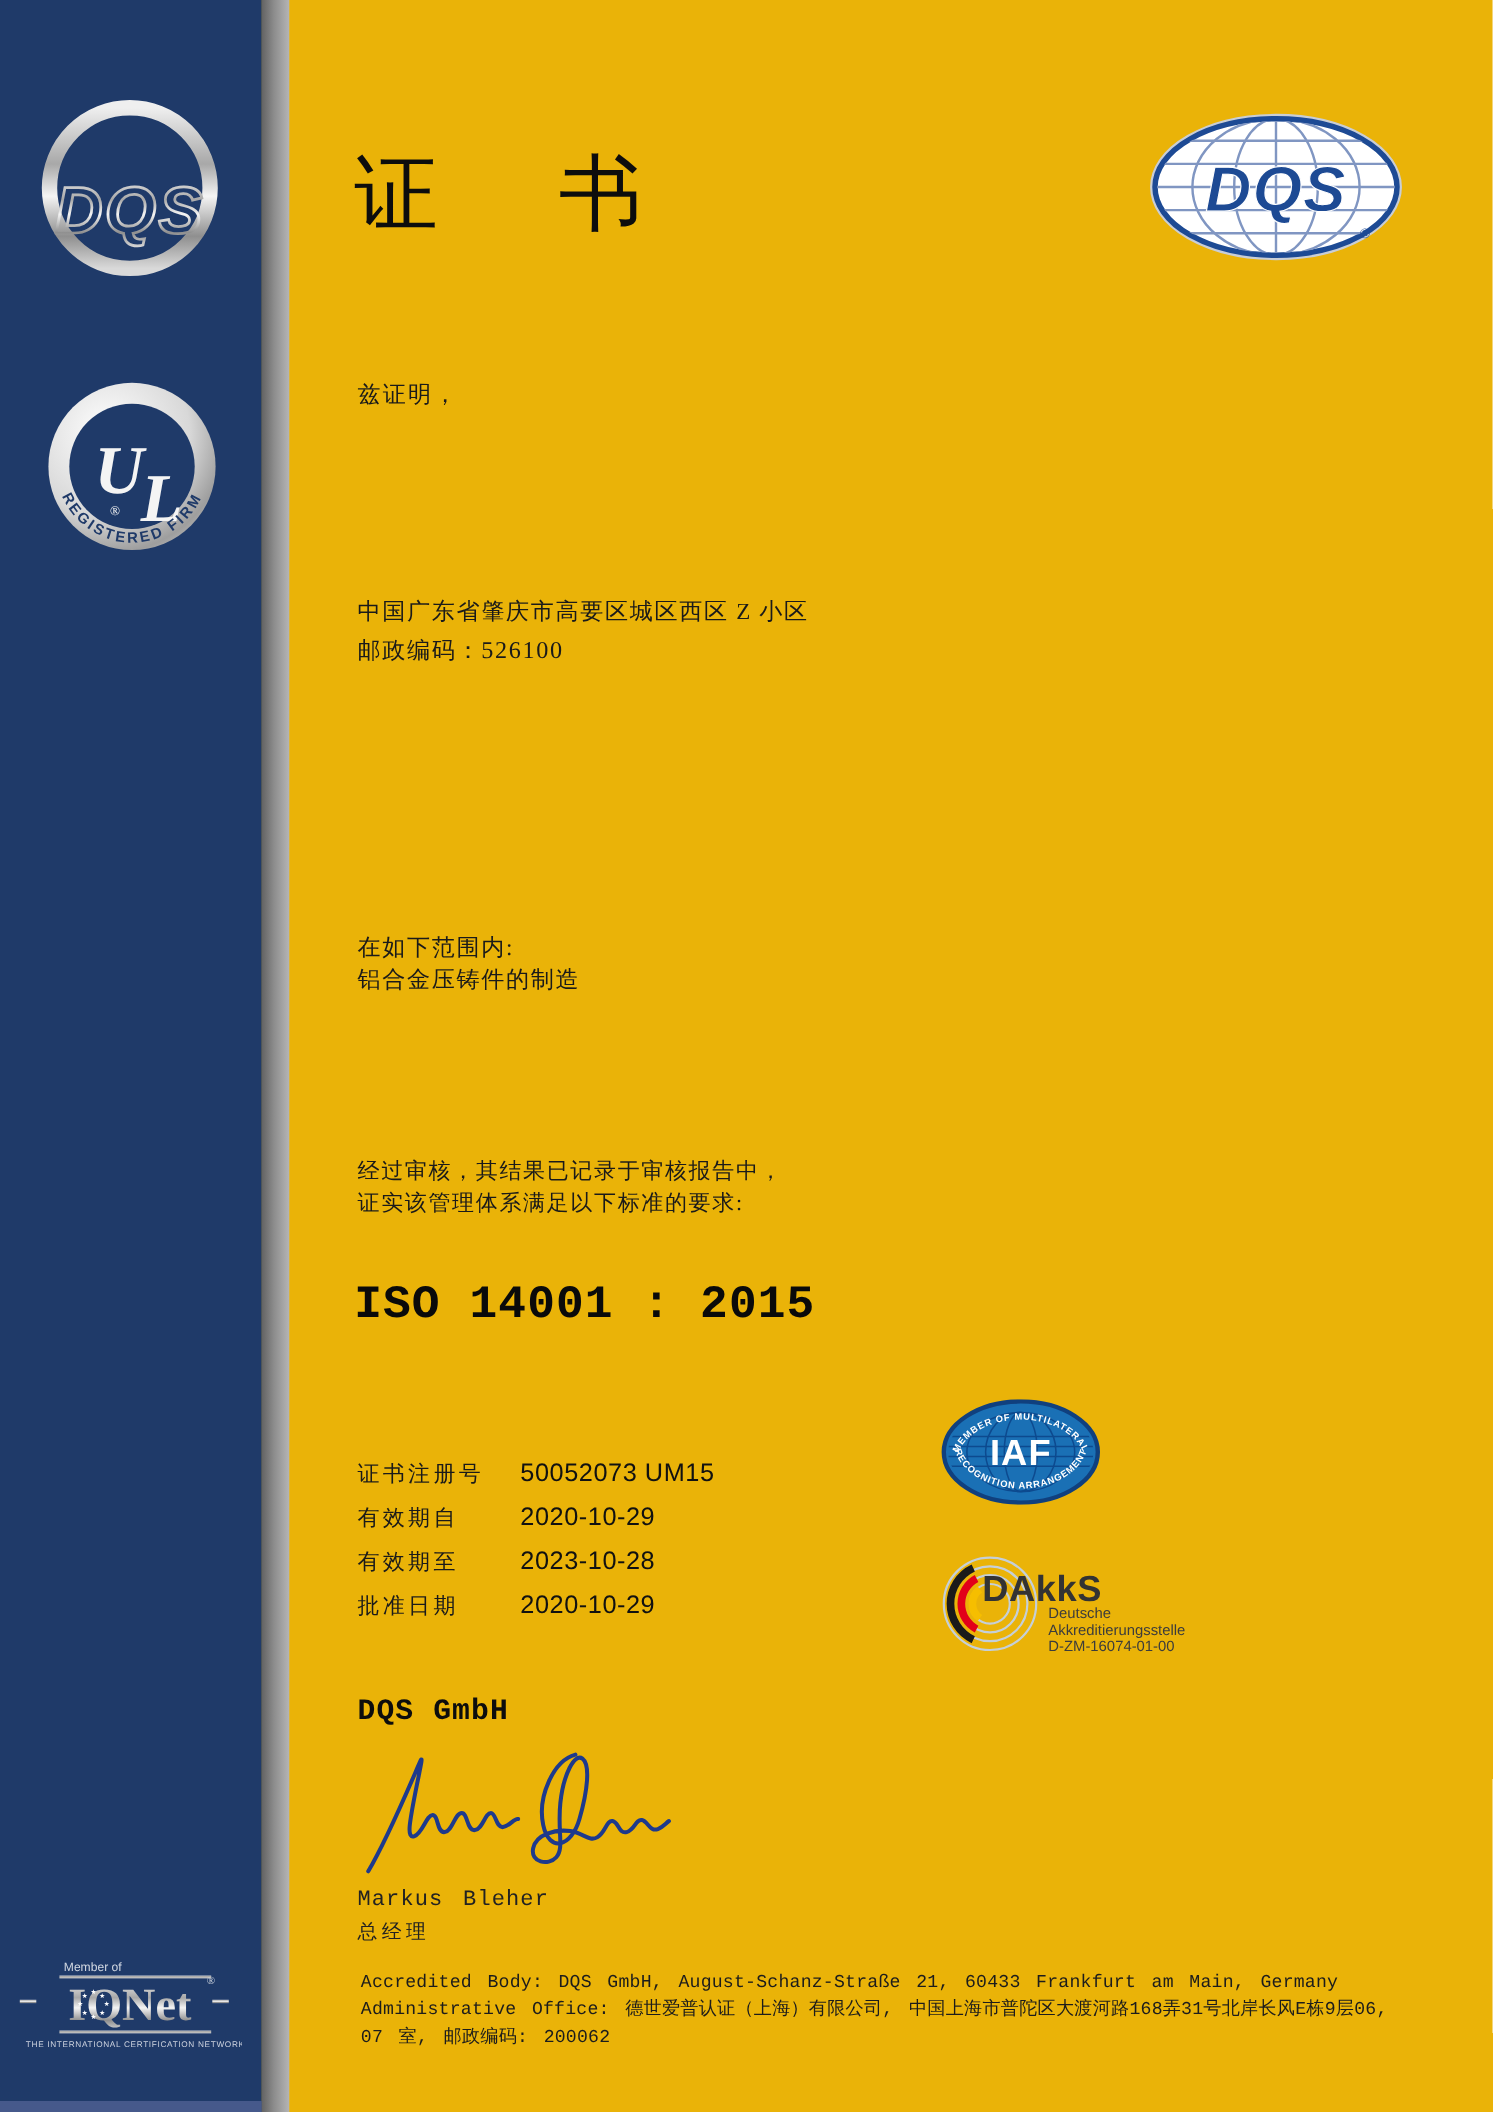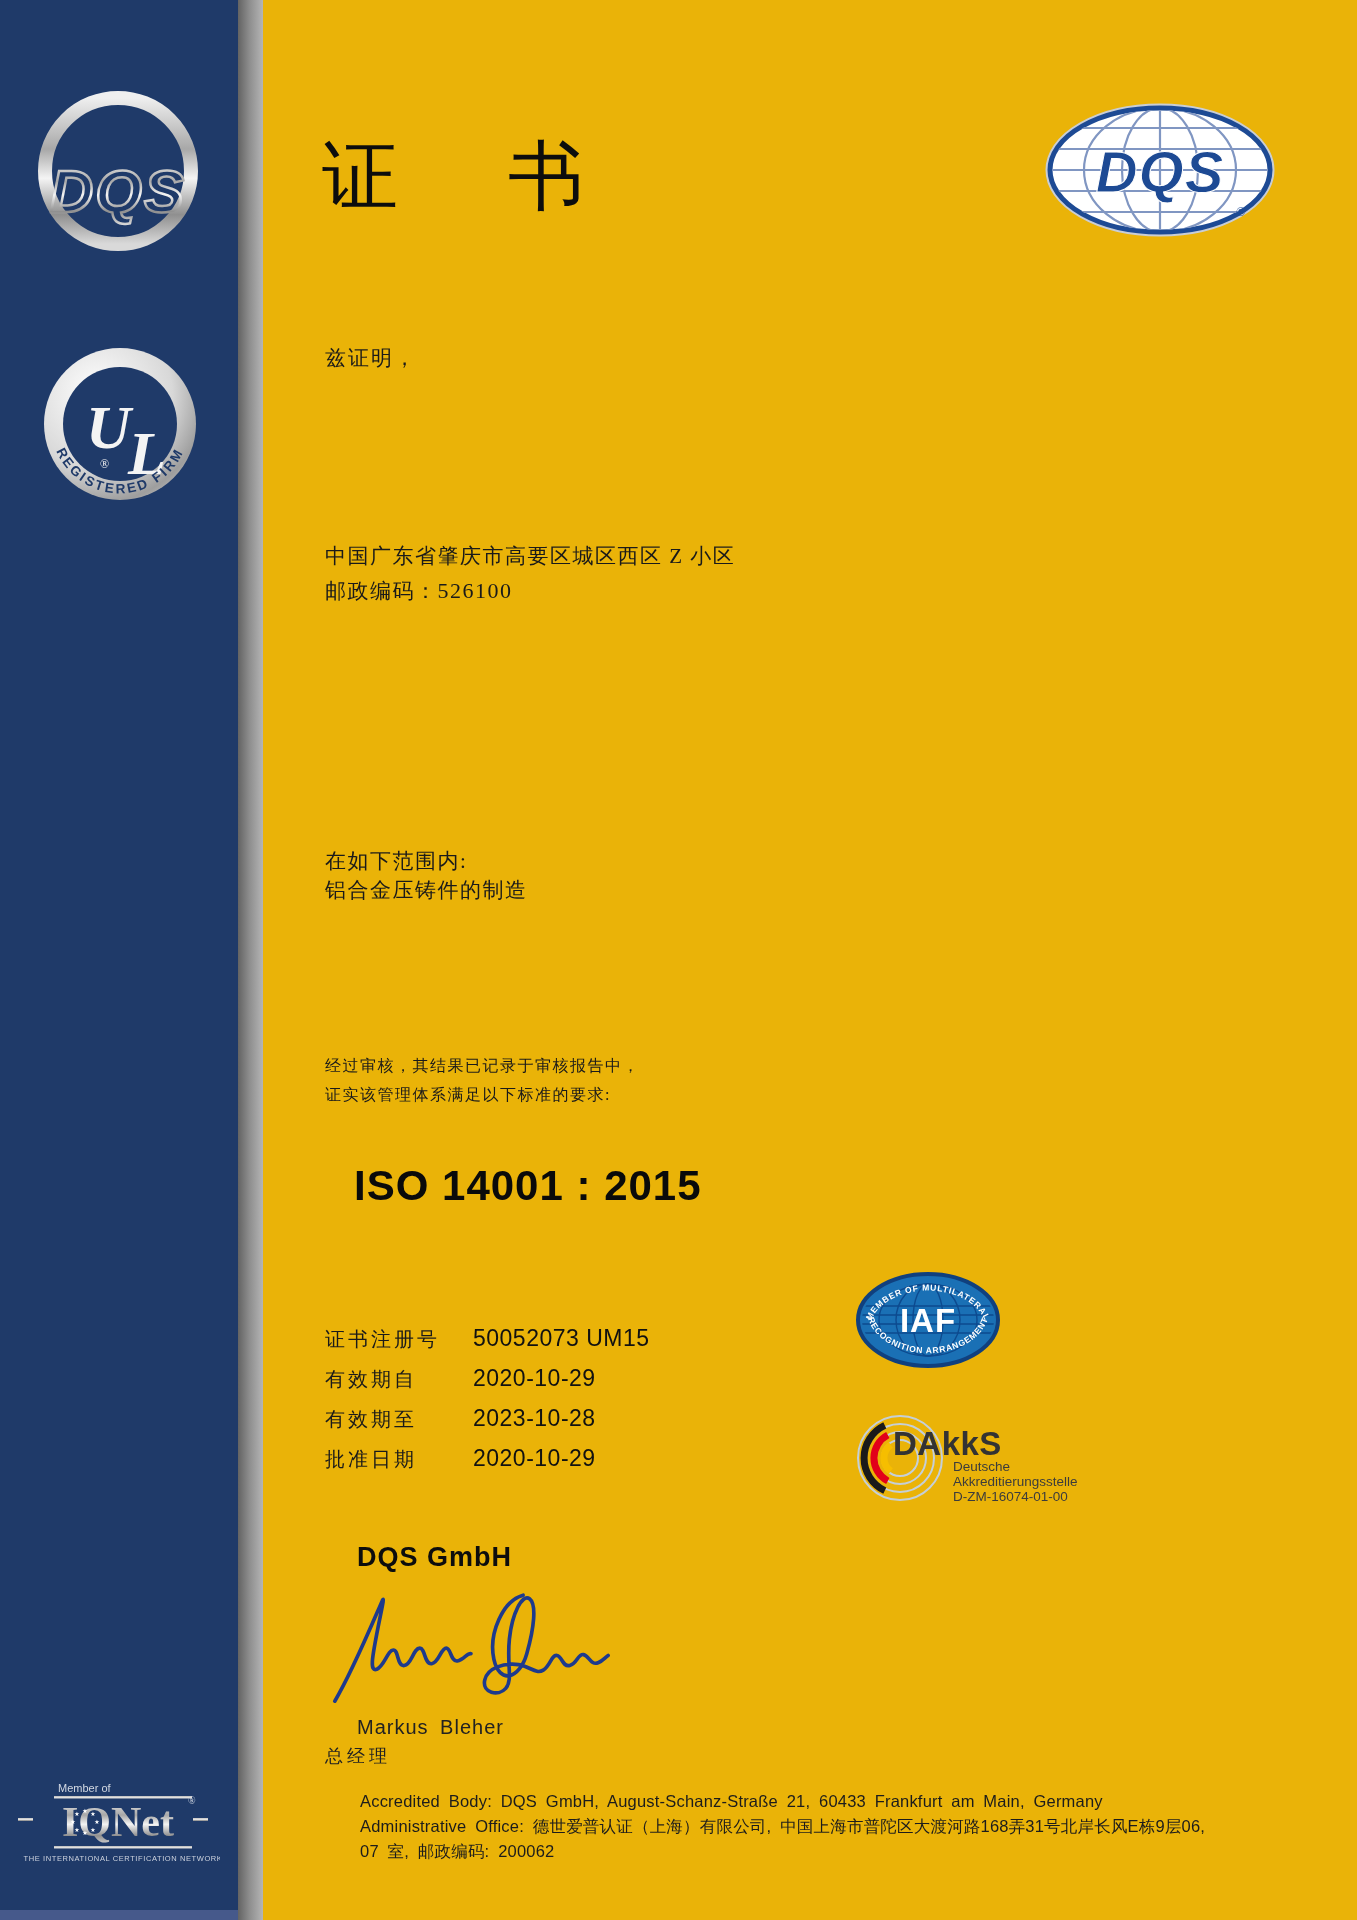--- a/index.html
+++ b/index.html
@@ -1,39 +1,39 @@
 <!DOCTYPE html>
 <html><head>
 <meta charset="utf-8">
 <style>
   * { margin:0; padding:0; box-sizing:border-box; }
   html,body { width:1357px; height:1920px; background:#ffffff; }
   .serif { font-family:"Liberation Serif","DejaVu Serif",serif; }
-  .sans  { font-family:Liberation Sans, sans-serif;margin-left:32px; }
+  .sans  { font-family:Liberation Mono, monospace; }
   .page { position:relative; width:1357px; height:1920px; background:#eab308; overflow:hidden; }
 
   
   .sidebar { position:absolute; left:0; top:0; width:238px; height:1920px; background:#1f3a69; }
   .sidebar-bottom-edge { position:absolute; left:0; bottom:0; width:238px; height:10px; background:#46598b; }
   .edge-strip { position:absolute; left:238px; top:0; width:25px; height:1920px;
                 background:linear-gradient(90deg,#636363 0%,#8d8d8d 45%,#b5b5b5 100%); }
 
   .abs { position:absolute; }
 
   
   .title { left:322px; top:126px; font-size:76px; color:#0d0d0d; letter-spacing:110px; font-weight:400; white-space:nowrap; }
   .intro { left:325px; top:344px; font-size:21px; color:#1a1a1a; letter-spacing:2px; }
   .company-name { left:323px; top:482px; font-size:34px; font-weight:700; color:#0d0d0d; letter-spacing:2px; }
   .company-address { left:325px; top:542px; font-size:21px; color:#1a1a1a; letter-spacing:1.5px; }
   .company-postal { left:325px; top:577px; font-size:21px; color:#1a1a1a; letter-spacing:1.5px; }
   .postal-code { font-family:Liberation Serif, serif; font-size:22px; }
   .statement { left:325px; top:706px; font-size:22px; color:#1a1a1a; letter-spacing:1.5px; }
   .statement b { font-size:24px; letter-spacing:1px; }
   .scope { left:325px; top:847px; font-size:21px; color:#1a1a1a; line-height:29px; letter-spacing:1.5px; }
-  .audit { left:325px; top:1051px; font-size:16px; color:#1a1a1a; line-height:29px; letter-spacing:1.5px; }
+  .audit { left:325px; top:1051px; font-size:20px; color:#1a1a1a; line-height:29px; letter-spacing:1.5px; }
   .standard { left:322px; top:1162px; font-size:42px; font-weight:700; color:#0a0a0a; letter-spacing:1px; }
 
   .detail-row { position:absolute; left:325px; white-space:nowrap; }
   .dlabel { display:inline-block; width:148px; font-family:"Liberation Serif","DejaVu Serif",serif;
             font-size:20px; color:#1a1a1a; letter-spacing:3px; vertical-align:baseline; }
   .dvalue { display:inline-block; font-family:Liberation Sans, sans-serif;
             font-size:23px; color:#111; letter-spacing:0.5px; }
 
   .issuer-org { left:325px; top:1542px; font-size:27px; font-weight:700; color:#0d0d0d; letter-spacing:1px; }
   .signer-name { left:325px; top:1716px; font-size:20px; color:#222; letter-spacing:1px; word-spacing:5px; }

